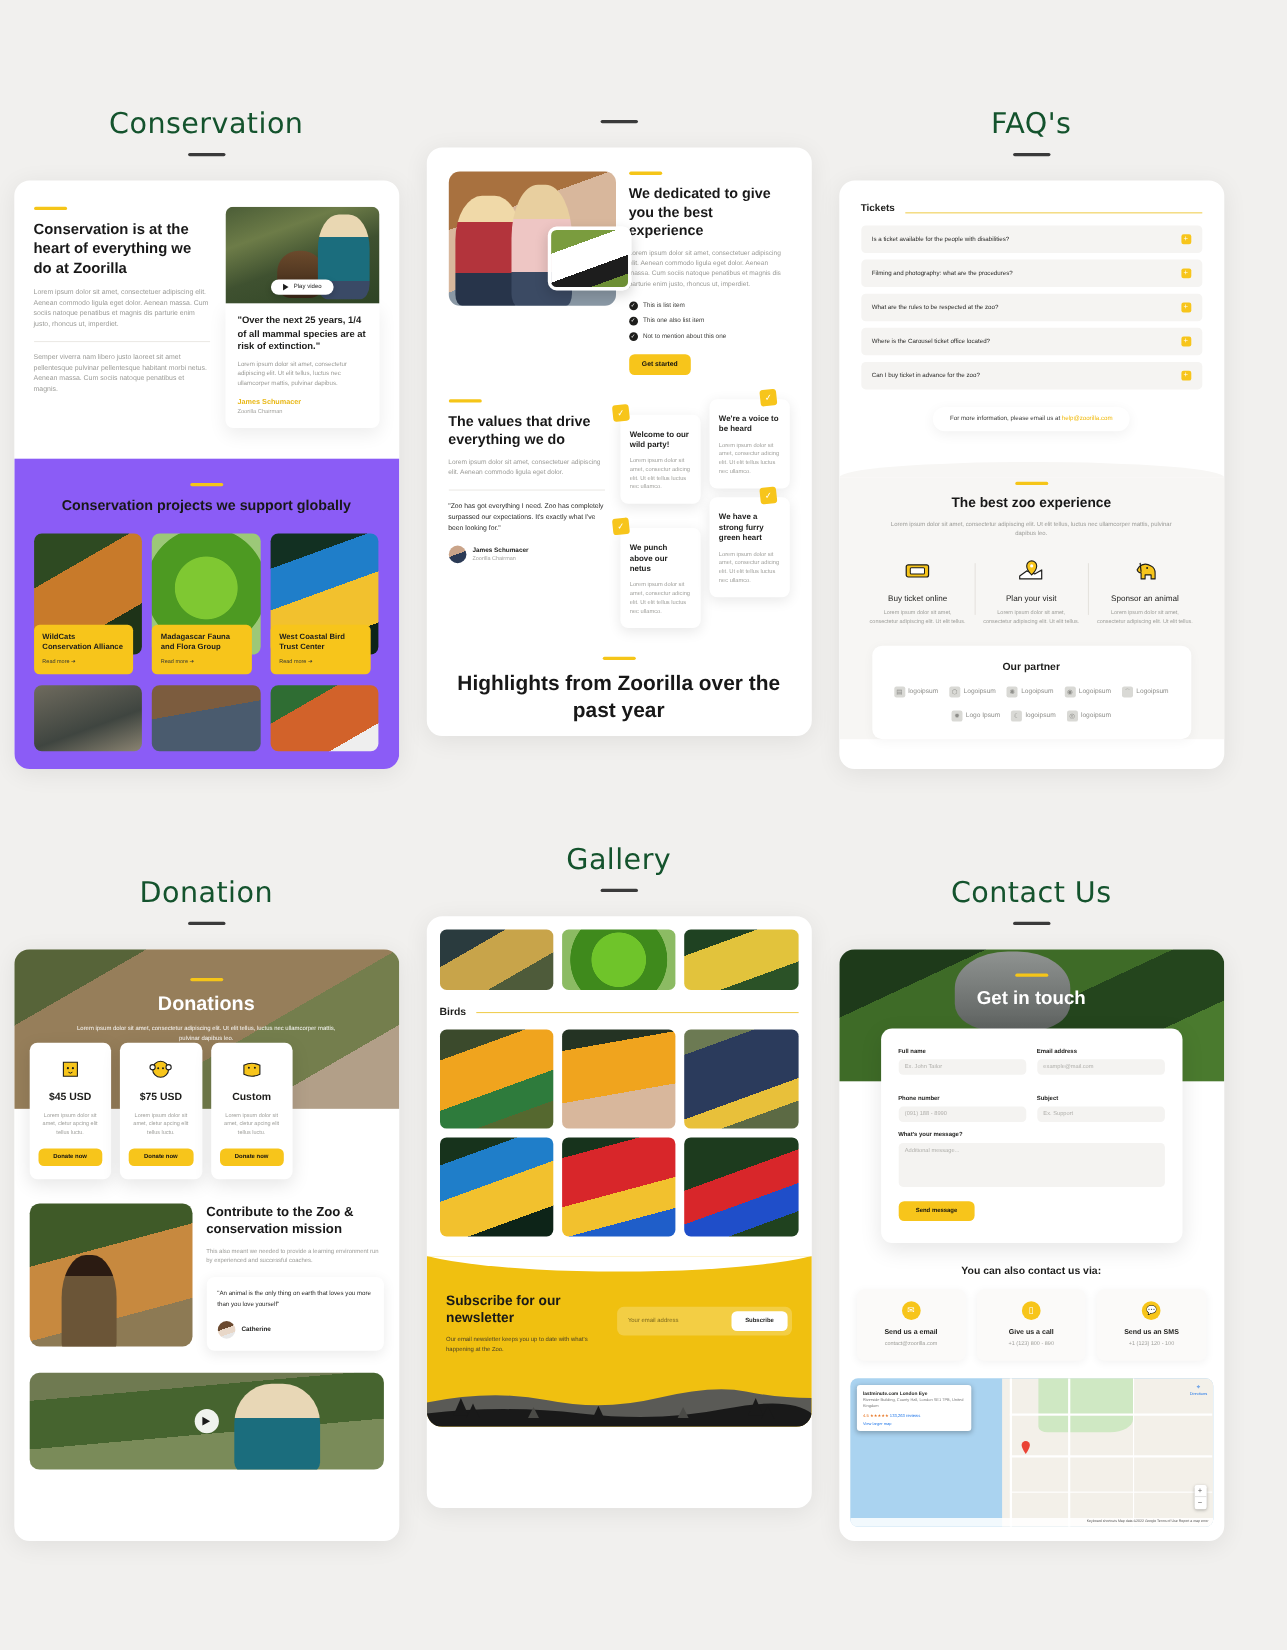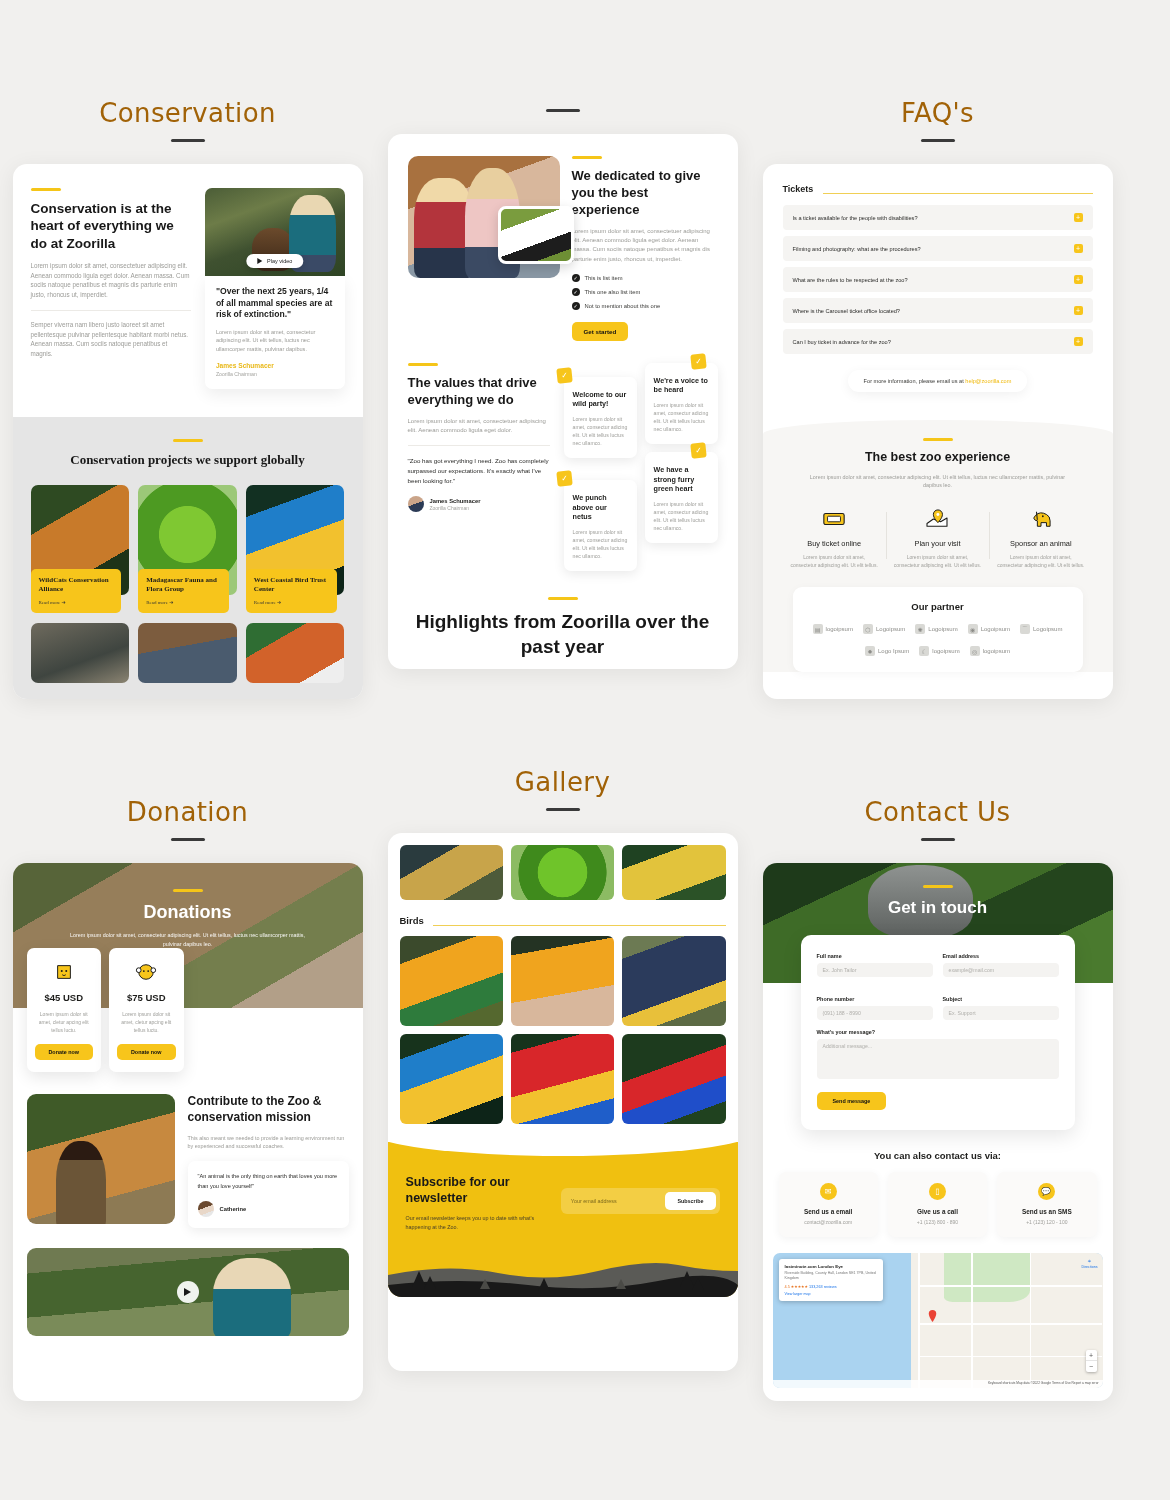--- a/index.html
+++ b/index.html
@@ -16,21 +16,21 @@
     grid-template-columns: 375px 375px 375px;
     column-gap: 0px;
     padding: 0 0 0 0;
   }
   .col { width: 375px; }
 
   
   .sec-head { text-align: center; padding-top: 98px; }
   .sec-title {
     font-size: 26px; font-weight: 400; letter-spacing: .4px;
-    color: #a16207; font-family: "DejaVu Sans", sans-serif;
+    color: #14532d; font-family: "DejaVu Sans", sans-serif;
   }
   .sec-rule { width: 34px; height: 3px; background: #3a3a3a; margin: 11px auto 0; border-radius: 2px; }
 
   
   .panel {
     background: #ffffff;
     border-radius: 14px;
     margin: 22px auto 0;
     width: 350px;
     overflow: hidden;
@@ -75,21 +75,21 @@
     display: flex; align-items: center; gap: 5px; font-size: 5.5px; color: #222;
     box-shadow: 0 2px 6px rgba(0,0,0,.18); z-index: 3; white-space: nowrap;
   }
   .tri { width: 0; height: 0; border-left: 5px solid #1a1a1a; border-top: 3px solid transparent; border-bottom: 3px solid transparent; }
   .quote-card { background:#fff; border-radius:0 0 7px 7px; padding: 10px 11px 12px; box-shadow: 0 6px 16px rgba(0,0,0,.07); }
   .quote-card h4 { font-size: 8.6px; font-weight: 700; line-height: 1.35; }
   .quote-card p { font-size: 5.6px; color: #9b9b97; margin-top: 7px; line-height: 1.5; }
   .qa-name { font-size: 6.6px; color: #e9b818; font-weight: 700; margin-top: 9px; }
   .qa-role { font-size: 5.2px; color: #a3a39f; margin-top: 2px; }
 
-  .cons-projects { background:#e5e5e5; margin-top: 28px; padding: 22px 18px 0; height: 100%; font-family: Liberation Serif, serif; }
+  .cons-projects { background:#8b5cf6; margin-top: 28px; padding: 22px 18px 0; height: 100%; }
   .cons-projects h3 { text-align:center; font-size: 13px; margin-top: 10px; line-height:1.3;}
   .proj-grid { display: grid; grid-template-columns: repeat(3, 1fr); gap: 9px; margin-top: 16px; }
   .proj-card { position: relative; }
   .proj-img { height: 110px; border-radius: 7px; background-size: cover; }
   .pg1 { background: linear-gradient(150deg,#2e4a22 0 30%,#c87a2a 30% 72%,#1e3318 72%); }
   .pg2 { background: radial-gradient(circle at 50% 45%, #7fc832 0 36%, #4d9a22 37% 70%, #9cc878 71%); }
   .pg3 { background: linear-gradient(160deg,#123022 0 22%,#1f7ec9 22% 48%,#f2c12e 48% 80%,#0d2418 80%); }
   .pg4 { background: linear-gradient(160deg,#6f6b5e,#3f4540 60%,#8b8472); }
   .pg5 { background: linear-gradient(170deg,#7c5c3e 0 40%,#4a5b6e 40%); }
   .pg6 { background: linear-gradient(150deg,#2f6d33 0 30%,#d2622a 30% 78%,#eee 78%); }
@@ -229,21 +229,21 @@
   .pbtn { position: absolute; left: 50%; top: 50%; transform: translate(-50%,-50%);
     width: 22px; height: 22px; border-radius: 50%; background: rgba(255,255,255,.92);
     display: flex; align-items: center; justify-content: center; z-index: 3; }
 
   
   .gal-inner { padding: 12px 12px 0; }
   .gal-row { display: grid; grid-template-columns: repeat(3,1fr); gap: 8px; }
   .gimg { border-radius: 6px; background-size: cover; }
   .g-h1 { height: 55px; }
   .g-h2 { height: 90px; }
-  .gal-sec { display: flex; align-items: flex-end; gap: 9px; margin: 15px 0 10px; }
+  .gal-sec { display: flex; align-items: center; gap: 9px; margin: 15px 0 10px; }
   .gal-sec h4 { font-size: 9.5px; font-weight: 700; }
   .gal-sec .ln { flex: 1; height: 1px; background: #f0cf55; }
   .news { margin-top: 18px; background: #f0c010; position: relative; height: 155px; overflow: hidden;
     border-radius: 0 0 14px 14px; }
   .news:before { content:""; position:absolute; top:-12px; left:-6%; width:112%; height: 26px;
     background:#fff; border-radius: 0 0 50% 50%/0 0 100% 100%; }
   .news-in { position: relative; padding: 32px 18px 0; display: flex; gap: 14px; align-items: flex-start; }
   .news-in h3 { font-size: 12.5px; line-height: 1.28; }
   .news-in p { font-size: 5.4px; color: #4a4127; margin-top: 8px; line-height: 1.6; }
   .news-form { margin-top: 14px; background: rgba(255,255,255,.22); border-radius: 6px;
@@ -399,20 +399,32 @@
                 <circle cx="4" cy="9" r="2.6" fill="#fff" stroke="#1d1d1b" stroke-width="1.1"></circle>
                 <circle cx="20" cy="9" r="2.6" fill="#fff" stroke="#1d1d1b" stroke-width="1.1"></circle>
                 <circle cx="9.6" cy="10" r="1" fill="#1d1d1b"></circle>
                 <circle cx="14.4" cy="10" r="1" fill="#1d1d1b"></circle>
               </svg>
           </div>
           <h4>$75 USD</h4>
           <p>Lorem ipsum dolor sit amet, cletur apcing elit tellus luctu.</p>
           <button class="btn-y don-btn">Donate now</button>
         </div>
+        <div class="don-card">
+          <div class="don-ico">
+            <svg width="22" height="20" viewBox="0 0 24 22">
+                <path d="M4 7 q8-4 16 0 v9 q-8 4 -16 0 z" fill="#f7c51b" stroke="#1d1d1b" stroke-width="1.1"></path>
+                <circle cx="9" cy="9.5" r="1" fill="#1d1d1b"></circle>
+                <circle cx="15" cy="9.5" r="1" fill="#1d1d1b"></circle>
+              </svg>
+          </div>
+          <h4>Custom</h4>
+          <p>Lorem ipsum dolor sit amet, cletur apcing elit tellus luctu.</p>
+          <button class="btn-y don-btn">Donate now</button>
+        </div>
       </div>
       <div class="contrib">
         <div class="contrib-img"></div>
         <div class="contrib-r">
           <h3 class="blk">Contribute to the Zoo &amp; conservation mission</h3>
           <p class="lorem">This also meant we needed to provide a learning environment run by experienced and successful coaches.</p>
           <div class="contrib-q">
             <p>"An animal is the only thing on earth that loves you more than you love yourself"</p>
             <div class="val-person">
               <div class="avatar f"></div>

